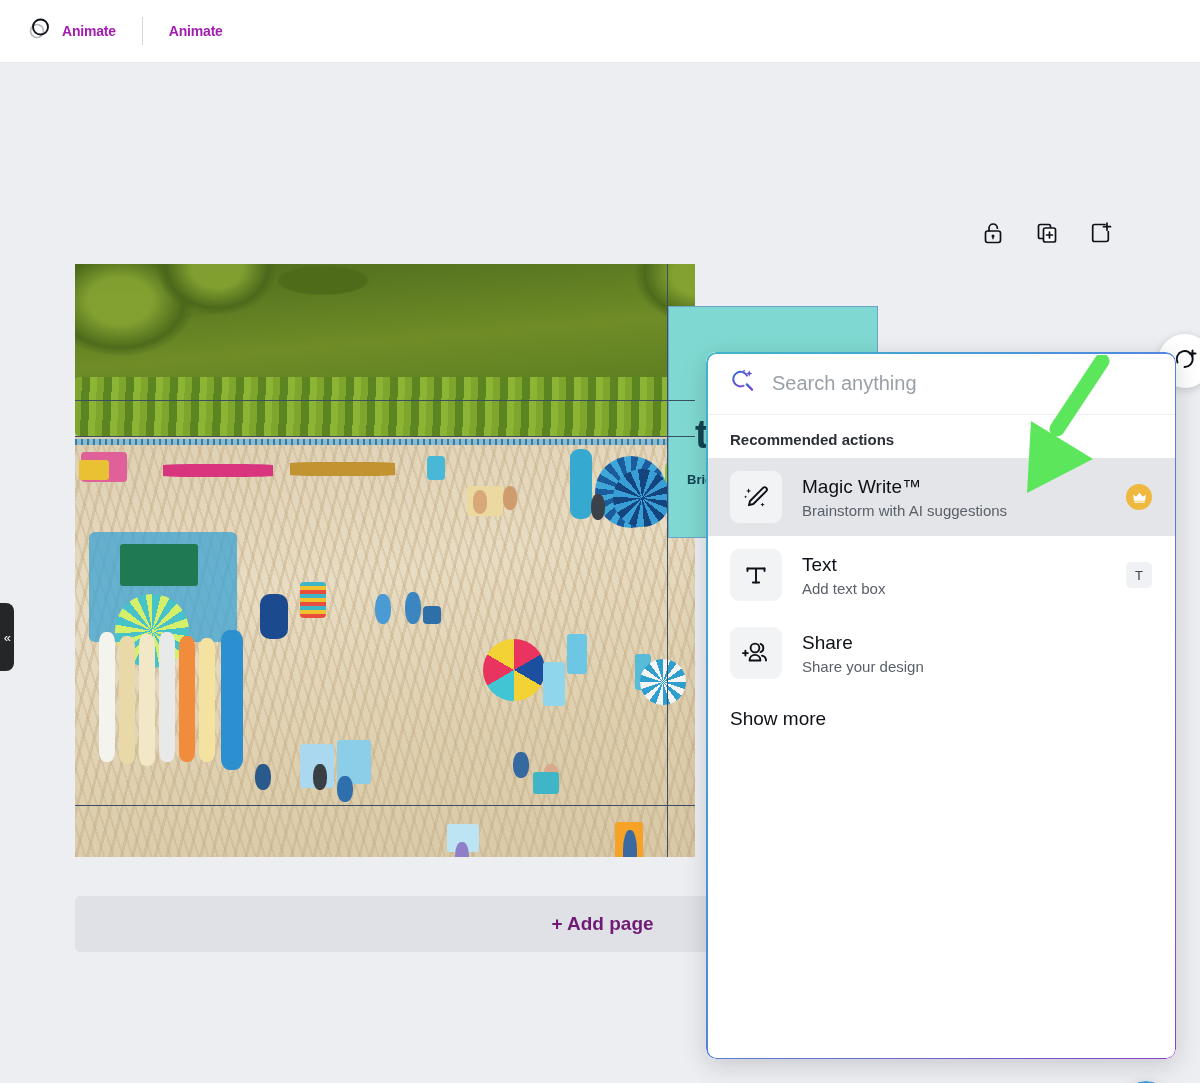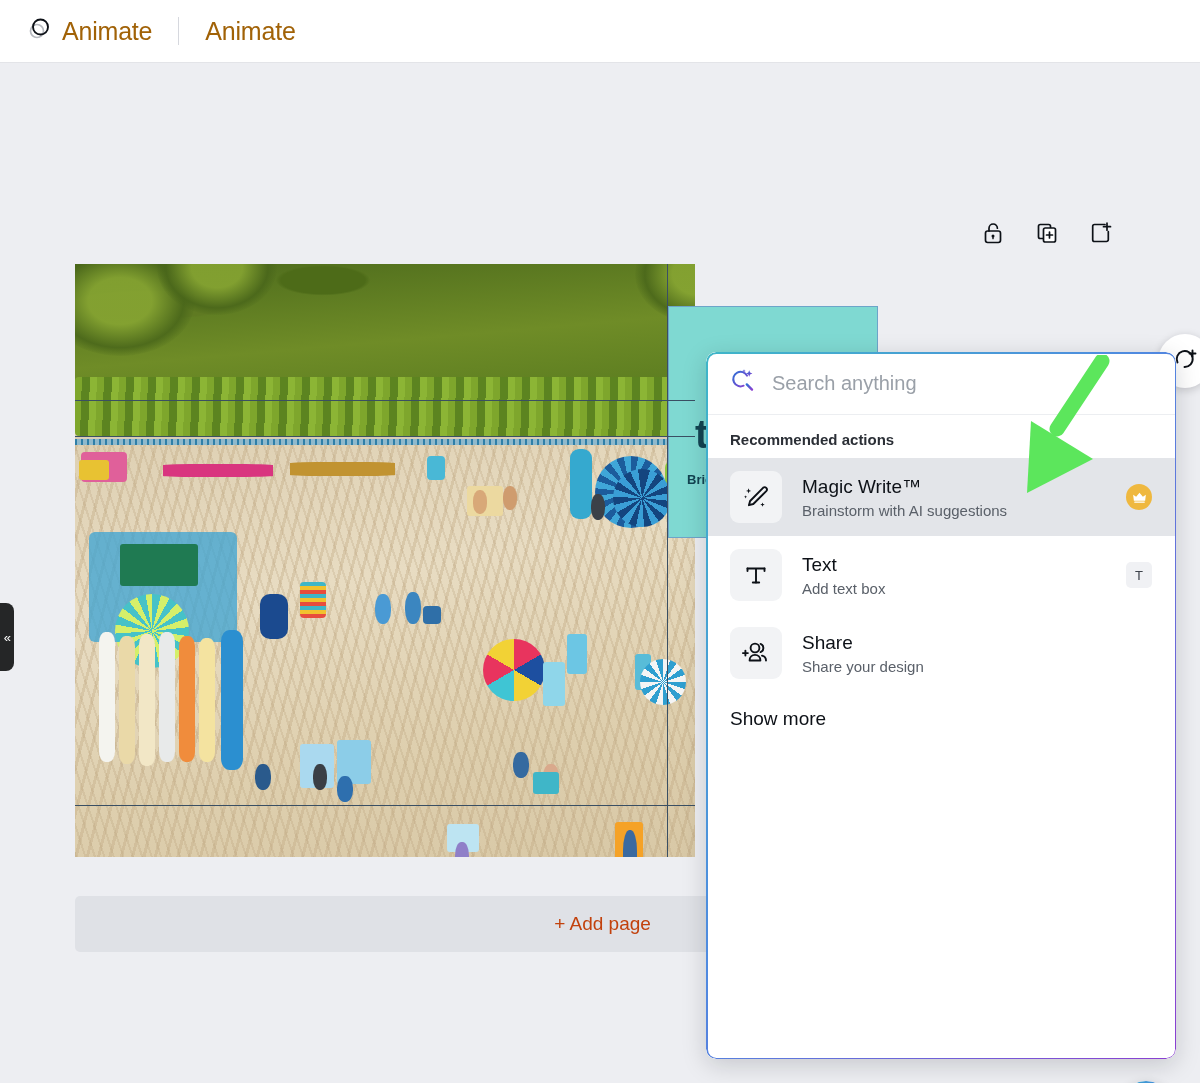--- a/index.html
+++ b/index.html
@@ -19,21 +19,21 @@
     display: flex; align-items: center;
     padding-left: 14px;
     z-index: 40;
   }
   .tb-btn {
     display: flex; align-items: center; gap: 10px;
     height: 42px; padding: 0 12px;
     border-radius: 8px; cursor: pointer;
   }
   .tb-label {
-    font-size: 25px; font-weight: normal; color: #a16207;
+    font-size: 14px; font-weight: bold; color: #a21caf;
     letter-spacing: -0.2px;
   }
   .tb-divider {
     width: 1px; height: 28px; background: #d6d8de;
     margin: 0 14px;
   }
 
   
   .workspace { position: absolute; inset: 63px 0 0 0; }
 
@@ -126,21 +126,21 @@
 
   
   .addpage {
     position: absolute; left: 75px; top: 833px;
     width: 1055px; height: 56px;
     background: #dfe1e6; border-radius: 5px;
     display: flex; align-items: center; justify-content: center;
     cursor: pointer; z-index: 5;
   }
   .addpage span {
-    font-size: 19px; font-weight: normal; color: #c2410c;
+    font-size: 19px; font-weight: bold; color: #701a75;
   }
 
   
   .panel {
     position: absolute; left: 706px; top: 289px;
     width: 470px; height: 707px;
     background: #fff;
     border-radius: 10px;
     box-shadow: 0 6px 24px rgba(14,19,24,.17);
     overflow: hidden;

